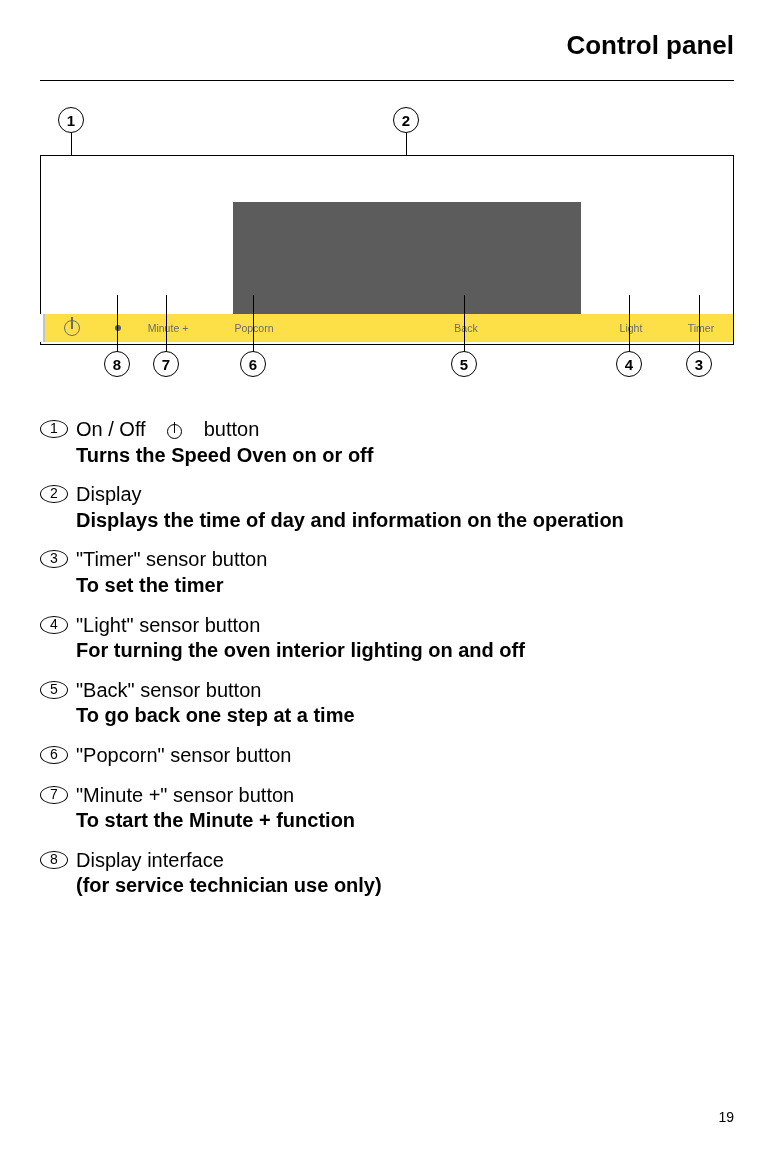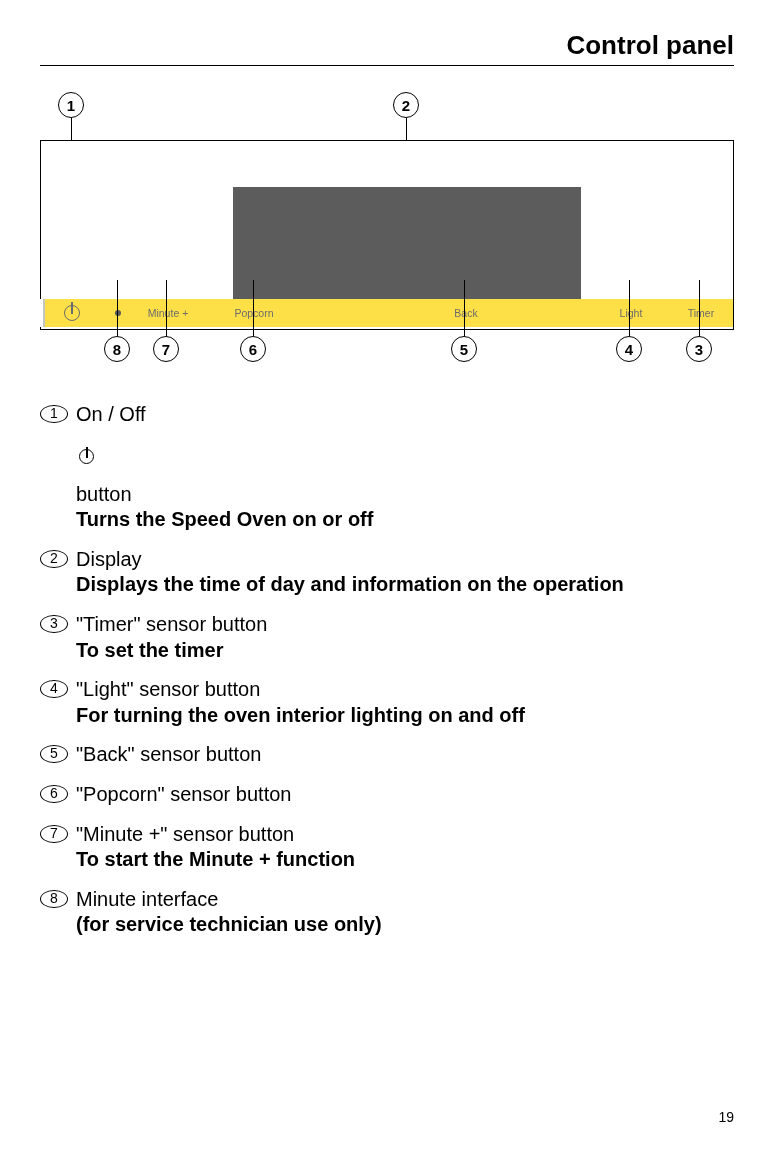--- a/index.html
+++ b/index.html
@@ -9,21 +9,21 @@
     font-family: Helvetica, Arial, sans-serif;
     color: #000;
     background: #fff;
     position: relative;
     padding: 30px 34px 30px 40px;
   }
   .page-title {
     text-align: right;
     font-size: 26px;
     font-weight: 700;
-    margin-bottom: 4px;
+    margin-bottom: 19px;
   }
   .title-rule {
     border: none;
     border-top: 1px solid #000;
     margin-bottom: 38px;
   }
 
   
   .diagram {
     position: relative;
@@ -130,21 +130,21 @@
     border: 1.2px solid #000;
     width: 18px; height: 18px;
     border-radius: 50%;
     display: inline-flex;
     align-items: center;
     justify-content: center;
     margin-right: 8px;
     margin-top: 3px;
   }
   .desc-text { flex: 1; }
-  .desc-title-line { display: flex; align-items: flex-start; gap: 18px; flex-direction: column; }
+  .desc-title-line { display: flex; align-items: center; gap: 18px; }
   .desc-sub { display: block; font-weight: bold; }
   .inline-power-icon {
     display: inline-flex;
     vertical-align: middle;
     position: relative;
     width: 18px; height: 18px;
     margin: 0 2px;
     top: 2px;
   }
   .inline-power-icon .ring {
@@ -274,20 +274,21 @@
     <span class="desc-text">
       <span>"Light" sensor button</span>
       <span class="desc-sub">For turning the oven interior lighting on and off</span>
     </span>
   </div>
 
   <div class="desc-item">
     <span class="desc-num">5</span>
     <span class="desc-text">
       <span>"Back" sensor button</span>
+      <span class="desc-sub">To go back one step at a time</span>
     </span>
   </div>
 
   <div class="desc-item">
     <span class="desc-num">6</span>
     <span class="desc-text">
       <span>"Popcorn" sensor button</span>
     </span>
   </div>
 
@@ -295,20 +296,20 @@
     <span class="desc-num">7</span>
     <span class="desc-text">
       <span>"Minute +" sensor button</span>
       <span class="desc-sub">To start the Minute + function</span>
     </span>
   </div>
 
   <div class="desc-item">
     <span class="desc-num">8</span>
     <span class="desc-text">
-      <span>Minute interface</span>
+      <span>Display interface</span>
       <span class="desc-sub">(for service technician use only)</span>
     </span>
   </div>
 
 </div>
 
 <div class="page-number">19</div>
 
 </body></html>

